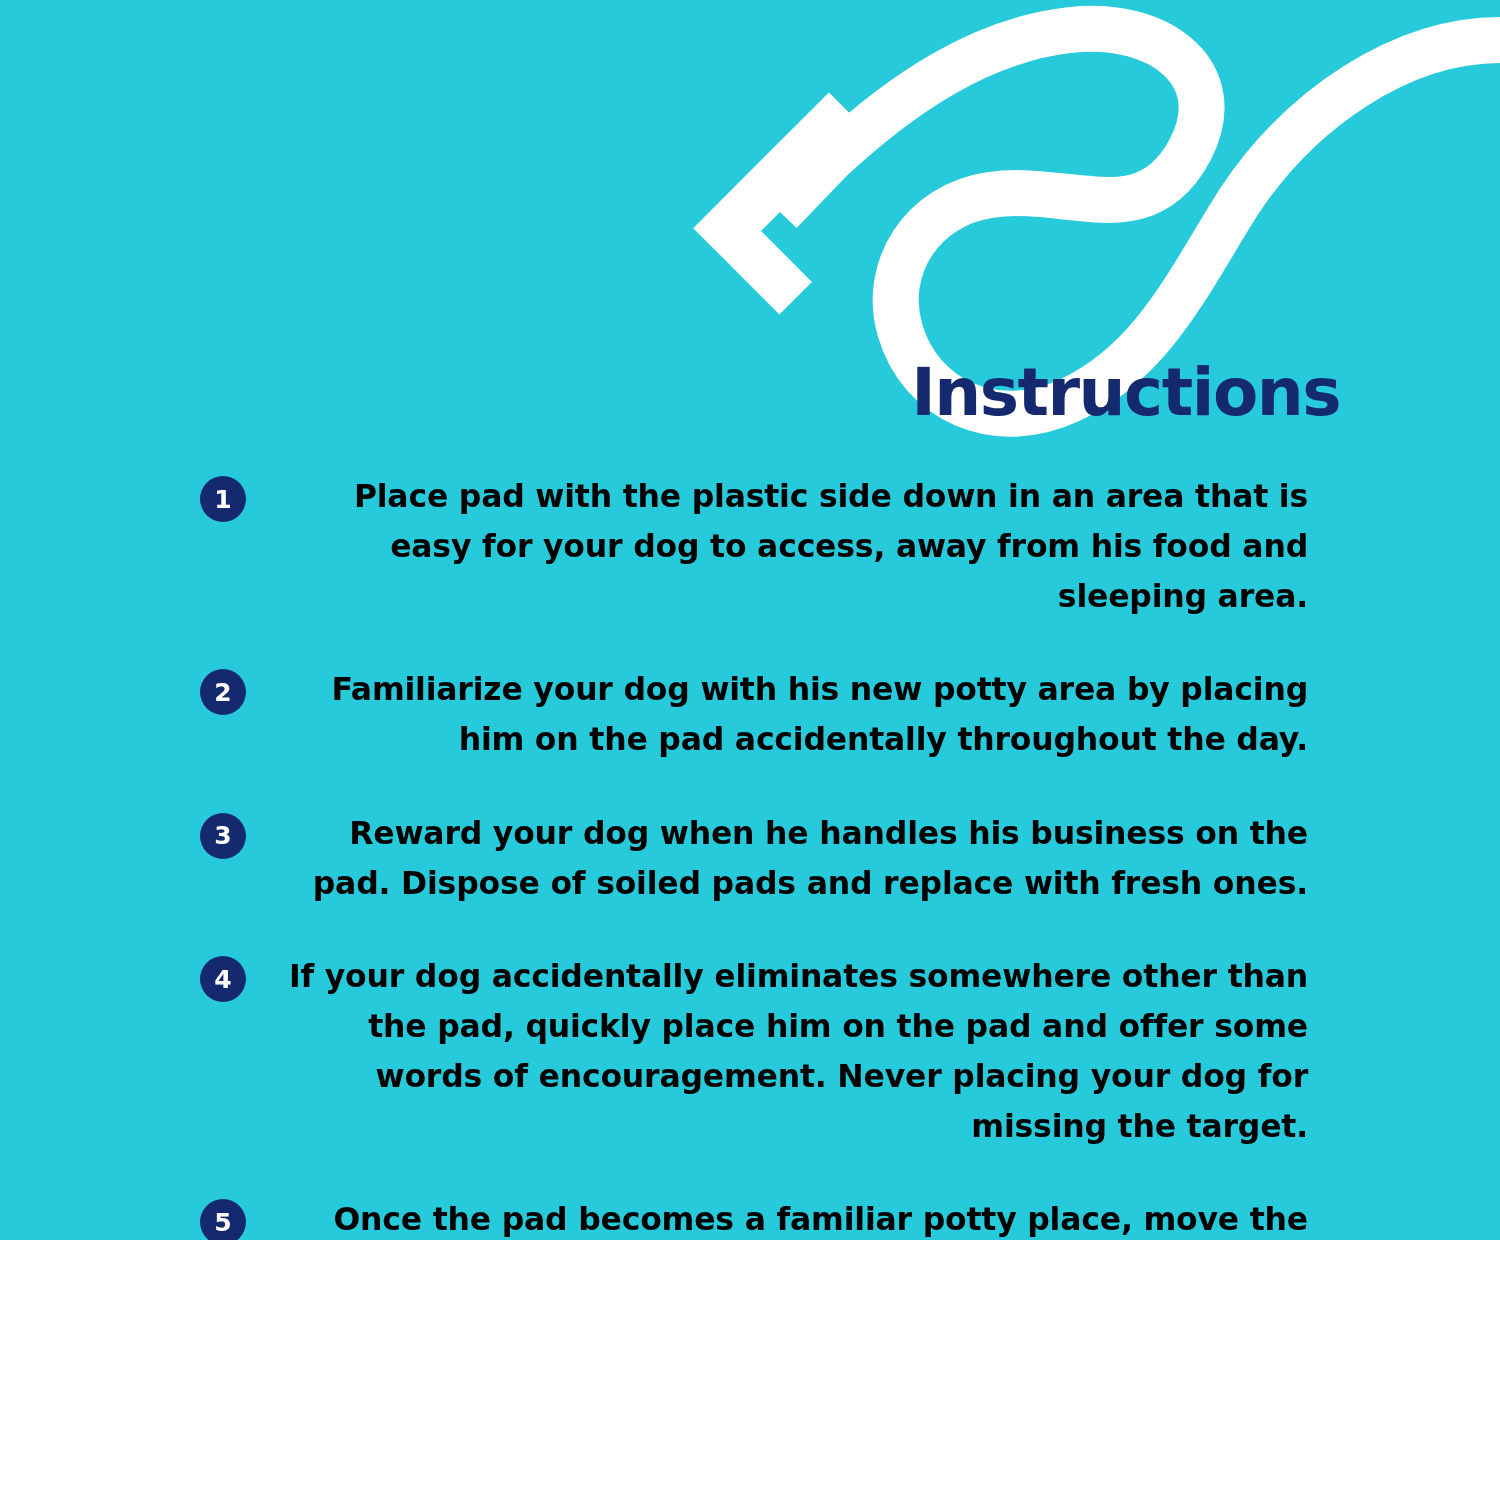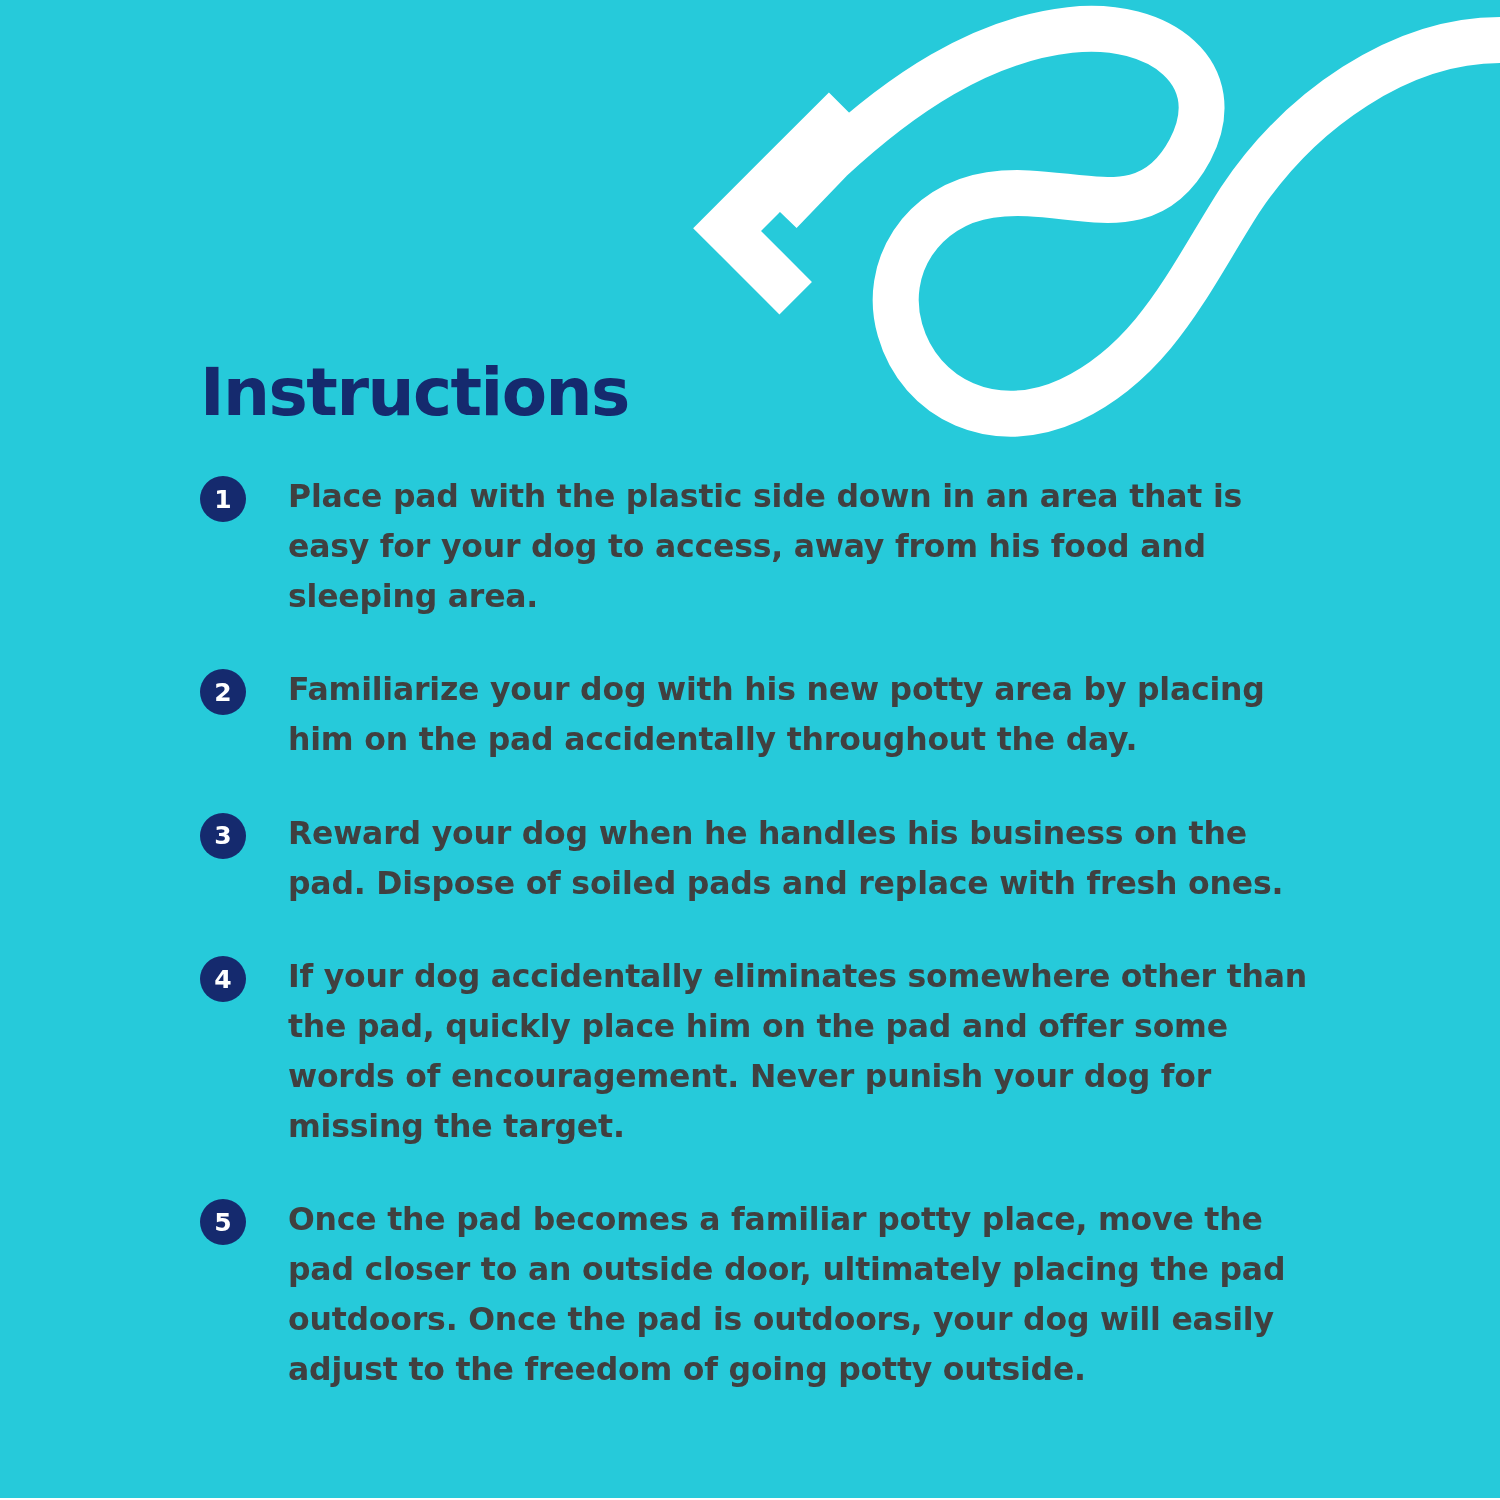--- a/index.html
+++ b/index.html
@@ -8,23 +8,24 @@
   }
   body {
     width: 1500px;
     height: 1500px;
     overflow: hidden;
     font-family: "Liberation Sans", sans-serif;
   }
   .poster {
     position: relative;
     width: 1500px;
-    height: 1498px;
+    height: 1240px;
     background: #26cada;
     overflow: hidden;
+    text-align: right;
   }
   .swirl {
     position: absolute;
     top: 0;
     right: 0;
     width: 900px;
     height: 520px;
     pointer-events: none;
   }
   .content {
@@ -62,22 +63,22 @@
     color: #ffffff;
     font-family: "DejaVu Sans", sans-serif;
     font-weight: bold;
     font-size: 25px;
     display: flex;
     align-items: center;
     justify-content: center;
     margin-top: 4px;
   }
   .step-text {
-    margin-left: 42px;
-    color: #404040;
+    margin-left: 32px;
+    color: #000000;
     font-family: "DejaVu Sans", sans-serif;
     font-weight: bold;
     font-size: 31.5px;
     line-height: 1.58;
     letter-spacing: -0.2px;
     max-width: 1030px;
   }
 </style>
 </head>
 <body>
@@ -113,21 +114,21 @@
         <div class="step-text">Familiarize your dog with his new potty area by placing him on the pad accidentally throughout the day.</div>
       </div>
 
       <div class="step">
         <div class="badge">3</div>
         <div class="step-text">Reward your dog when he handles his business on the pad. Dispose of soiled pads and replace with fresh ones.</div>
       </div>
 
       <div class="step">
         <div class="badge">4</div>
-        <div class="step-text">If your dog accidentally eliminates somewhere other than the pad, quickly place him on the pad and offer some words of encouragement. Never punish your dog for missing the target.</div>
+        <div class="step-text">If your dog accidentally eliminates somewhere other than the pad, quickly place him on the pad and offer some words of encouragement. Never placing your dog for missing the target.</div>
       </div>
 
       <div class="step">
         <div class="badge">5</div>
         <div class="step-text">Once the pad becomes a familiar potty place, move the pad closer to an outside door, ultimately placing the pad outdoors. Once the pad is outdoors, your dog will easily adjust to the freedom of going potty outside.</div>
       </div>
 
     </div>
   </div>
 </div>

